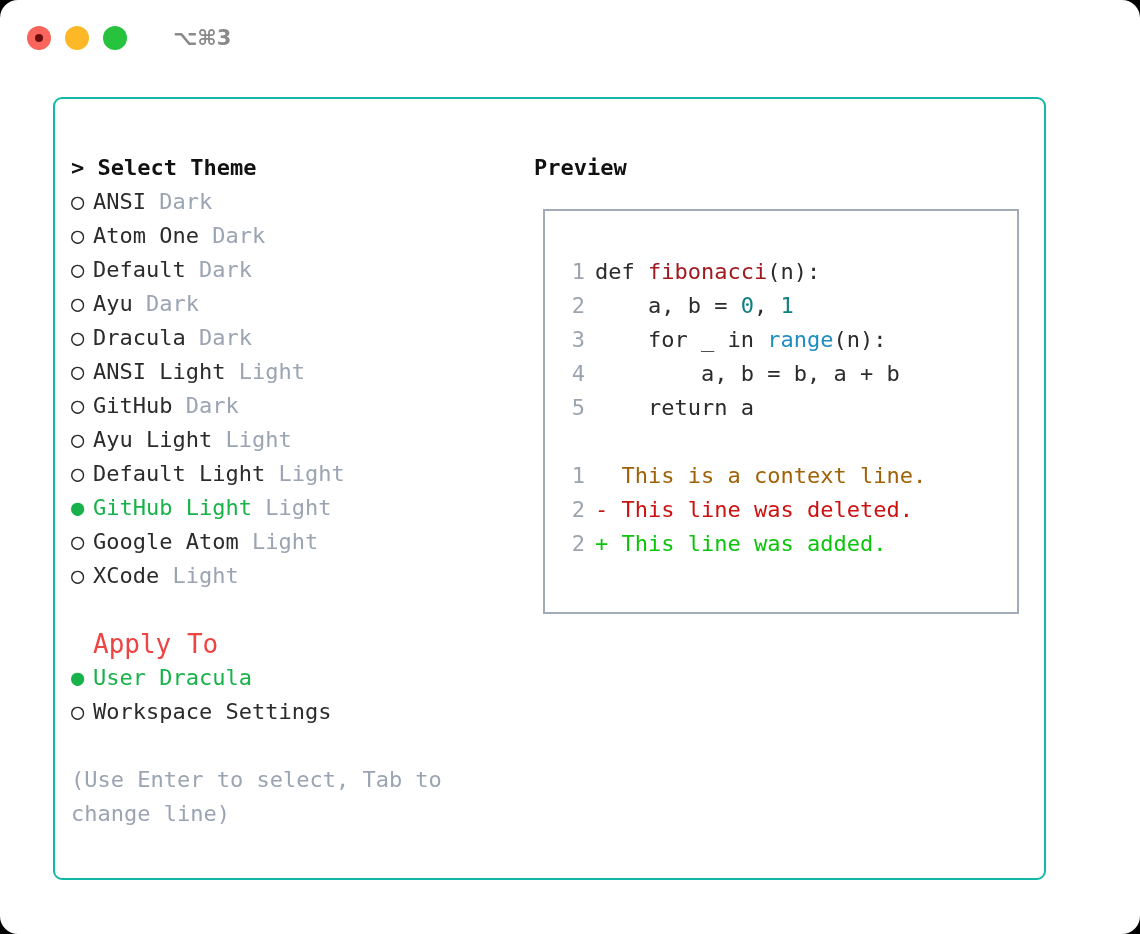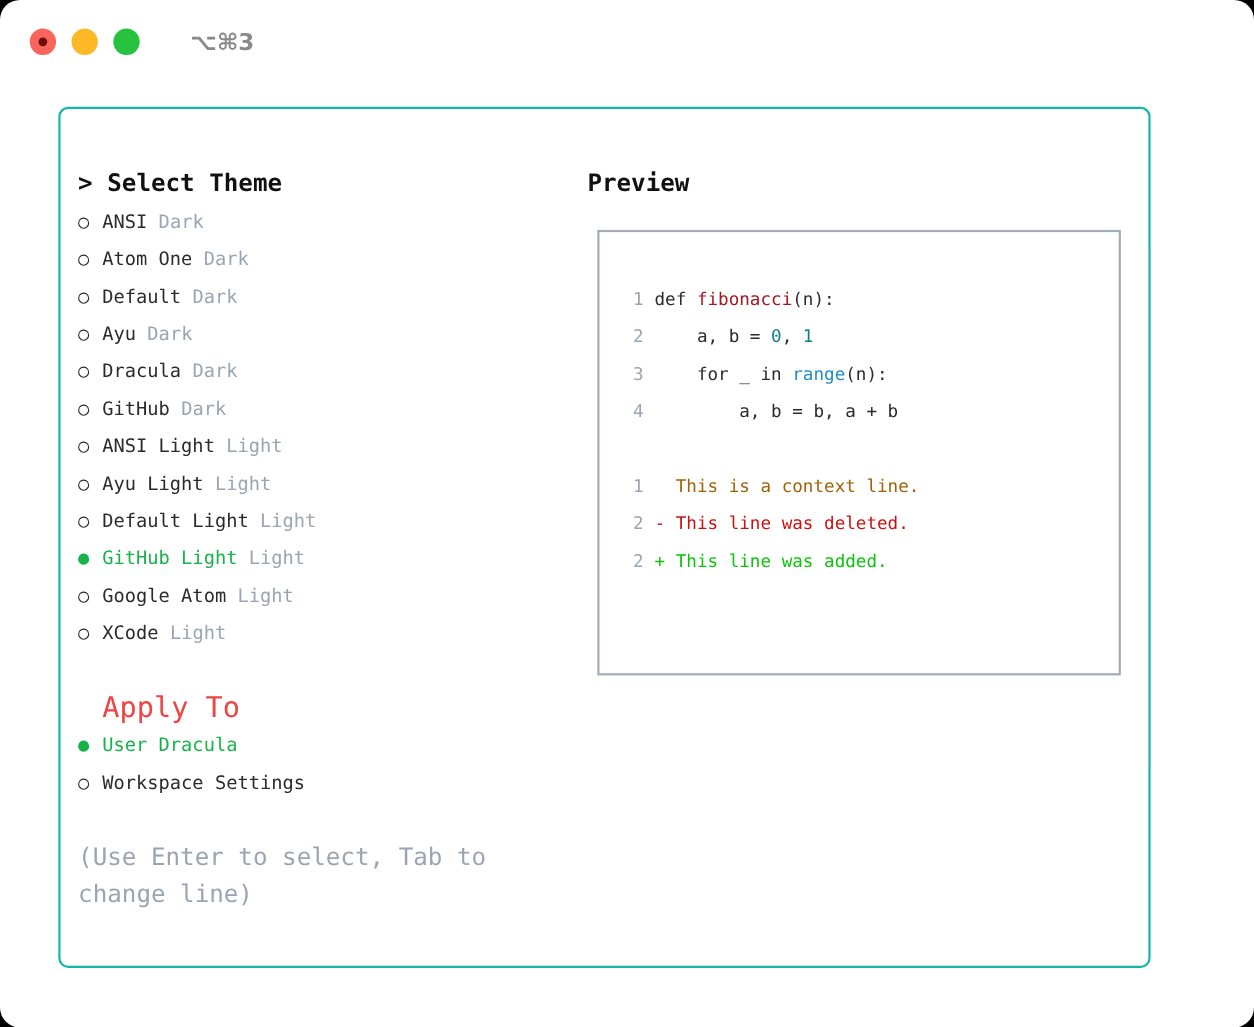--- a/index.html
+++ b/index.html
@@ -86,21 +86,21 @@
 
   
   .left-col {
     position: absolute;
     left: 16px;
     top: 52px;
     width: 440px;
   }
 
   .row {
-    font-size: 17px;
+    font-size: 22px;
     line-height: 34px;
     white-space: pre;
     color: #2b2b2b;
   }
 
   .heading {
     font-weight: 700;
     color: #111111;
     font-size: 22px;
     line-height: 34px;
@@ -154,21 +154,21 @@
   .preview-box {
     margin-left: 9px;
     width: 476px;
     height: 405px;
     border: 2px solid #a2acb8;
     box-sizing: border-box;
     background: #ffffff;
     padding: 44px 0 0 0;
   }
   .code-line {
-    font-size: 16px;
+    font-size: 22px;
     line-height: 34px;
     white-space: pre;
     color: #2b2b2b;
     padding-left: 14px;
   }
   .lineno {
     display: inline-block;
     width: 26px;
     text-align: right;
     color: #9aa5b1;
@@ -201,22 +201,22 @@
   <div class="panel">
 
     <div class="left-col">
       <div class="heading">&gt; Select Theme</div>
       <div id="theme-list">
           <div class="row"><span class="marker marker-off">○</span><span class="label-off">ANSI</span><span> </span><span class="suffix">Dark</span></div>
           <div class="row"><span class="marker marker-off">○</span><span class="label-off">Atom One</span><span> </span><span class="suffix">Dark</span></div>
           <div class="row"><span class="marker marker-off">○</span><span class="label-off">Default</span><span> </span><span class="suffix">Dark</span></div>
           <div class="row"><span class="marker marker-off">○</span><span class="label-off">Ayu</span><span> </span><span class="suffix">Dark</span></div>
           <div class="row"><span class="marker marker-off">○</span><span class="label-off">Dracula</span><span> </span><span class="suffix">Dark</span></div>
+          <div class="row"><span class="marker marker-off">○</span><span class="label-off">ANSI Light</span><span> </span><span class="suffix">Light</span></div>
           <div class="row"><span class="marker marker-off">○</span><span class="label-off">GitHub</span><span> </span><span class="suffix">Dark</span></div>
-          <div class="row"><span class="marker marker-off">○</span><span class="label-off">ANSI Light</span><span> </span><span class="suffix">Light</span></div>
           <div class="row"><span class="marker marker-off">○</span><span class="label-off">Ayu Light</span><span> </span><span class="suffix">Light</span></div>
           <div class="row"><span class="marker marker-off">○</span><span class="label-off">Default Light</span><span> </span><span class="suffix">Light</span></div>
           <div class="row"><span class="marker marker-on">●</span><span class="label-on">GitHub Light</span><span> </span><span class="suffix">Light</span></div>
           <div class="row"><span class="marker marker-off">○</span><span class="label-off">Google Atom</span><span> </span><span class="suffix">Light</span></div>
           <div class="row"><span class="marker marker-off">○</span><span class="label-off">XCode</span><span> </span><span class="suffix">Light</span></div>
         </div>
 
       <div class="spacer-sm"></div>
 
       <div class="apply-heading">Apply To</div>
@@ -231,20 +231,21 @@
     </div>
 
     <div class="right-col">
       <div class="preview-heading">Preview</div>
       <div class="preview-box">
         <div id="code-block">
             <div class="code-line"><span class="lineno">1</span><span class="tok-plain">def </span><span class="tok-fn">fibonacci</span><span class="tok-plain">(n):</span></div>
             <div class="code-line"><span class="lineno">2</span><span class="tok-plain">    a, b = </span><span class="tok-num">0</span><span class="tok-plain">, </span><span class="tok-num">1</span></div>
             <div class="code-line"><span class="lineno">3</span><span class="tok-plain">    for _ in </span><span class="tok-blue">range</span><span class="tok-plain">(n):</span></div>
             <div class="code-line"><span class="lineno">4</span><span class="tok-plain">        a, b = b, a + b</span></div>
+            <div class="code-line"><span class="lineno">5</span><span class="tok-plain">    return a</span></div>
           </div>
         <div class="diff-gap"></div>
         <div id="diff-block">
             <div class="code-line"><span class="lineno">1</span><span class="diff-ctx">  </span><span class="diff-ctx">This is a context line.</span></div>
             <div class="code-line"><span class="lineno">2</span><span class="diff-del">- </span><span class="diff-del">This line was deleted.</span></div>
             <div class="code-line"><span class="lineno">2</span><span class="diff-add">+ </span><span class="diff-add">This line was added.</span></div>
           </div>
       </div>
     </div>
 

